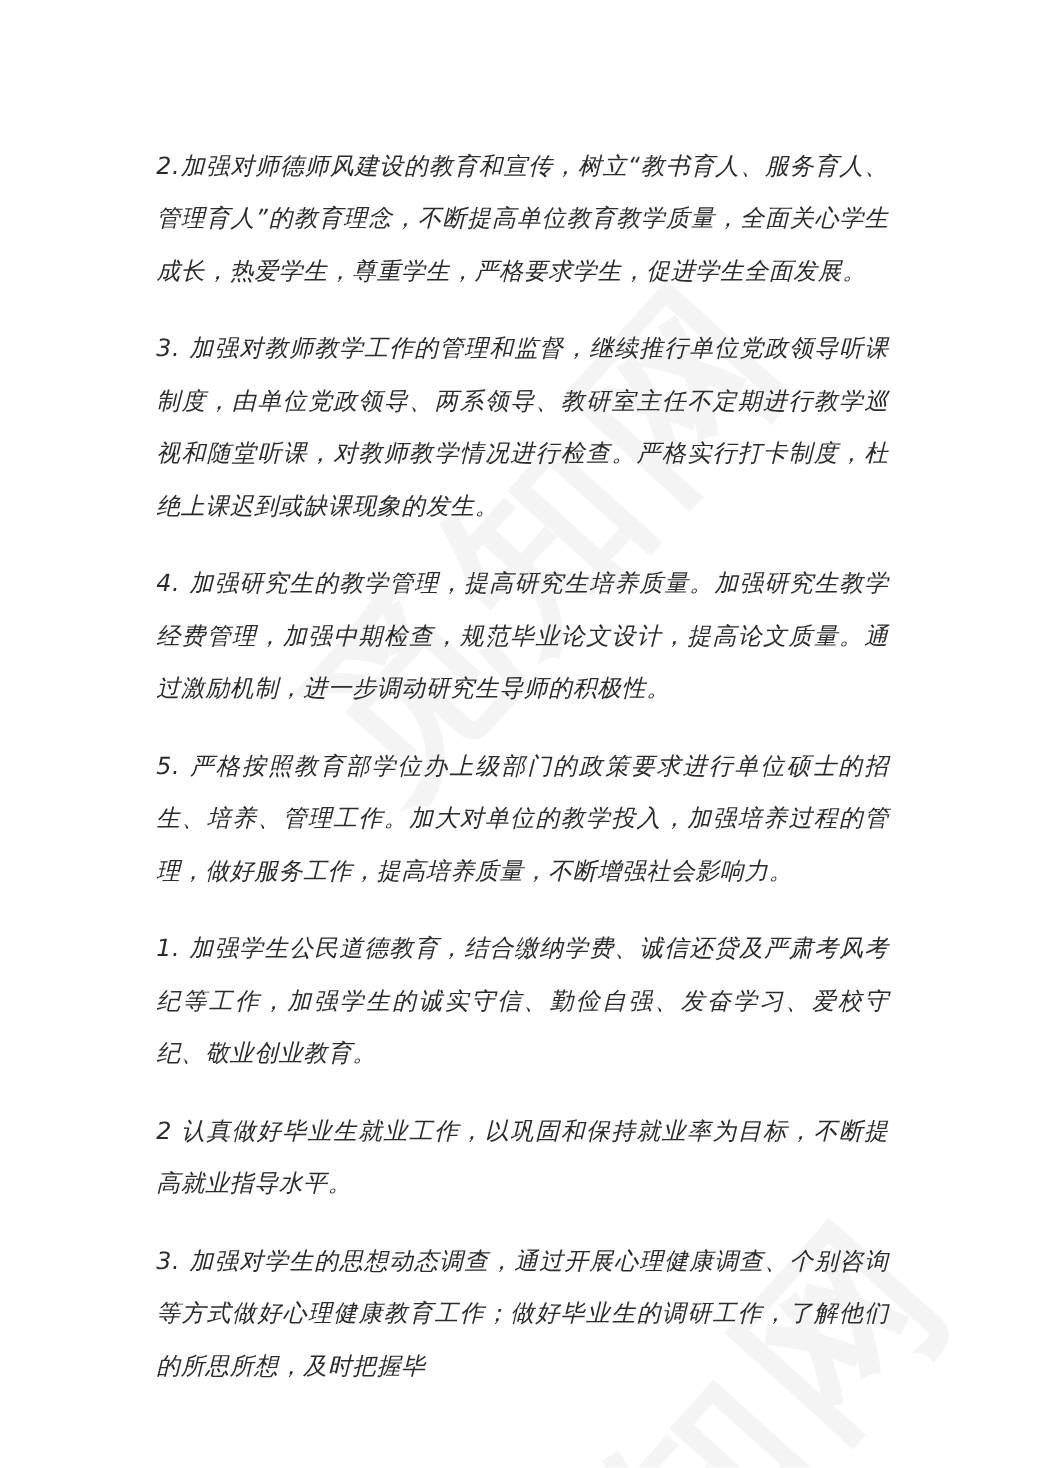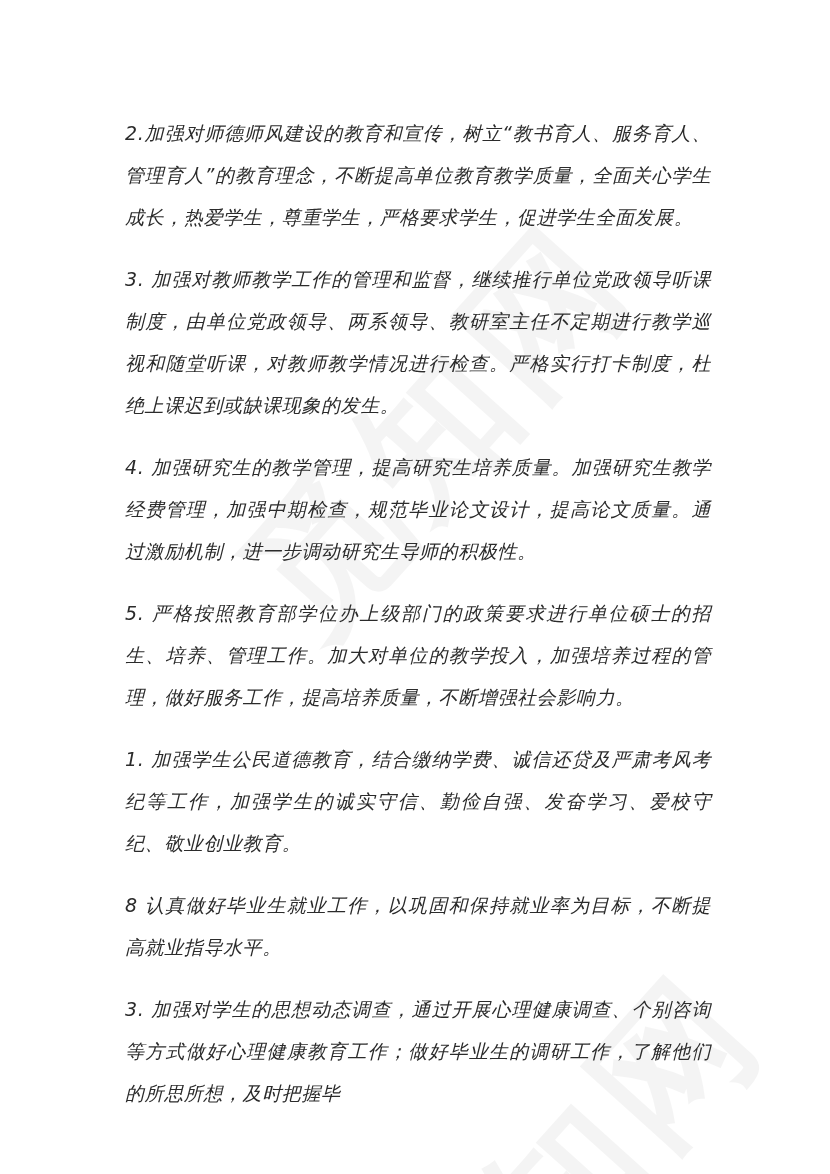--- a/index.html
+++ b/index.html
@@ -64,16 +64,16 @@
 <div class="page">
   <div class="watermark wm1">觅知网</div>
   <div class="watermark wm2">觅知网</div>
 
   <div class="content">
     <p class="para">2.加强对师德师风建设的教育和宣传，树立“教书育人、服务育人、管理育人”的教育理念，不断提高单位教育教学质量，全面关心学生成长，热爱学生，尊重学生，严格要求学生，促进学生全面发展。</p>
     <p class="para">3. 加强对教师教学工作的管理和监督，继续推行单位党政领导听课制度，由单位党政领导、两系领导、教研室主任不定期进行教学巡视和随堂听课，对教师教学情况进行检查。严格实行打卡制度，杜绝上课迟到或缺课现象的发生。</p>
     <p class="para">4. 加强研究生的教学管理，提高研究生培养质量。加强研究生教学经费管理，加强中期检查，规范毕业论文设计，提高论文质量。通过激励机制，进一步调动研究生导师的积极性。</p>
     <p class="para">5. 严格按照教育部学位办上级部门的政策要求进行单位硕士的招生、培养、管理工作。加大对单位的教学投入，加强培养过程的管理，做好服务工作，提高培养质量，不断增强社会影响力。</p>
     <p class="para">1. 加强学生公民道德教育，结合缴纳学费、诚信还贷及严肃考风考纪等工作，加强学生的诚实守信、勤俭自强、发奋学习、爱校守纪、敬业创业教育。</p>
-    <p class="para">8 认真做好毕业生就业工作，以巩固和保持就业率为目标，不断提高就业指导水平。</p>
+    <p class="para">2 认真做好毕业生就业工作，以巩固和保持就业率为目标，不断提高就业指导水平。</p>
     <p class="para">3. 加强对学生的思想动态调查，通过开展心理健康调查、个别咨询等方式做好心理健康教育工作；做好毕业生的调研工作，了解他们的所思所想，及时把握毕</p>
   </div>
 </div>
 
 </body></html>

